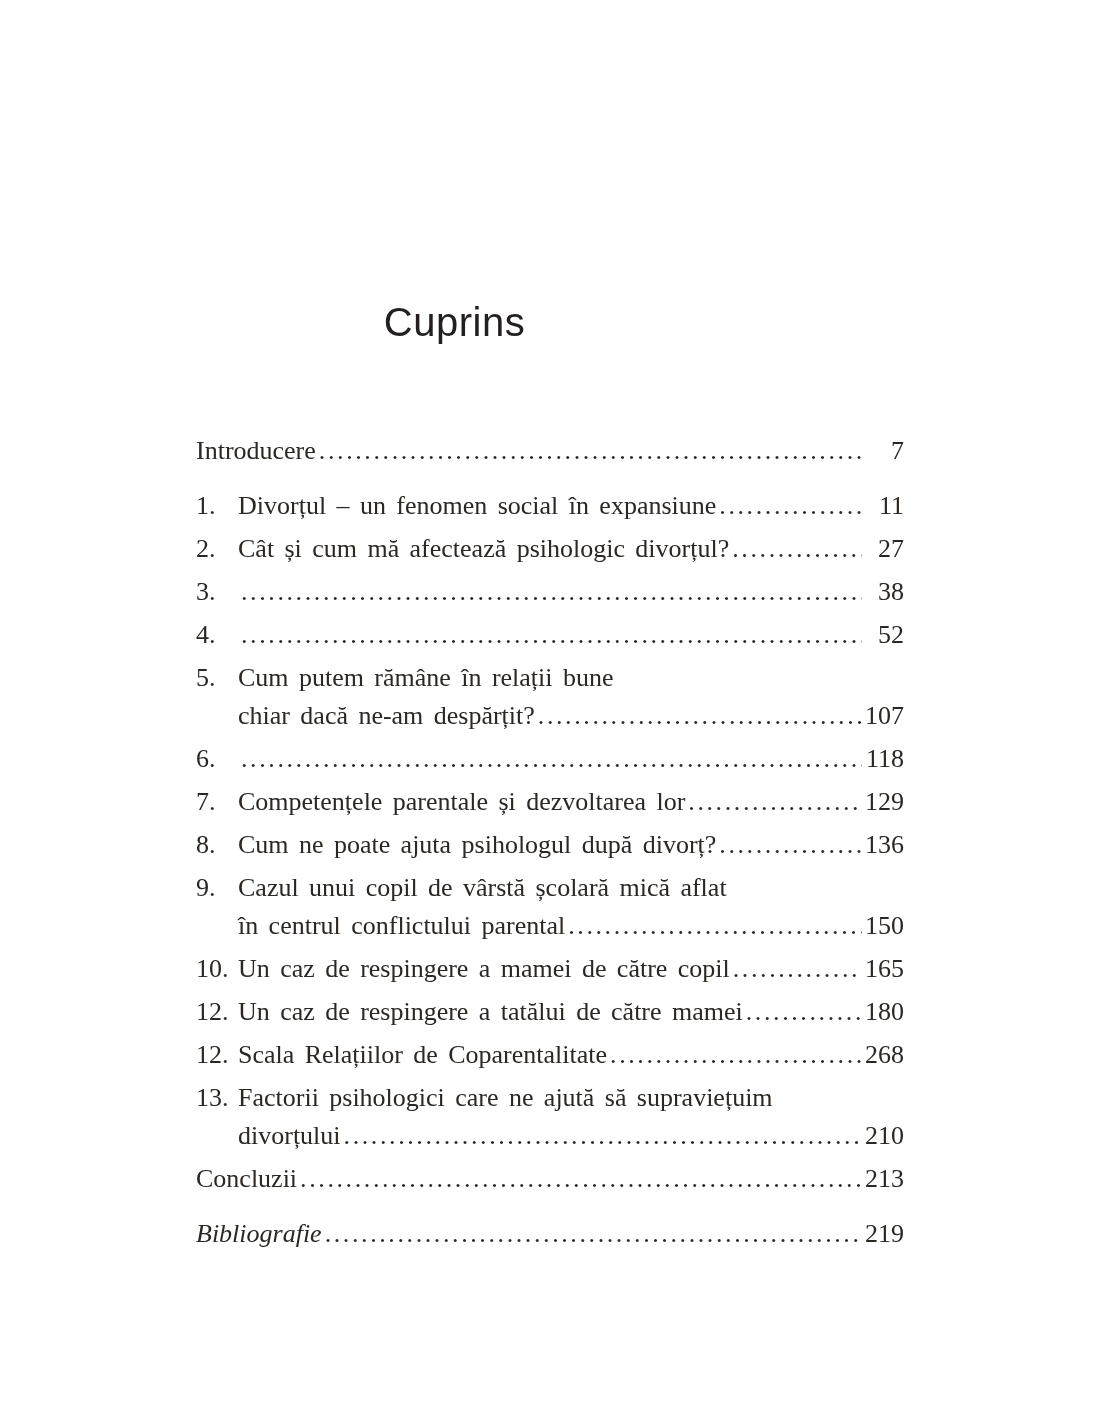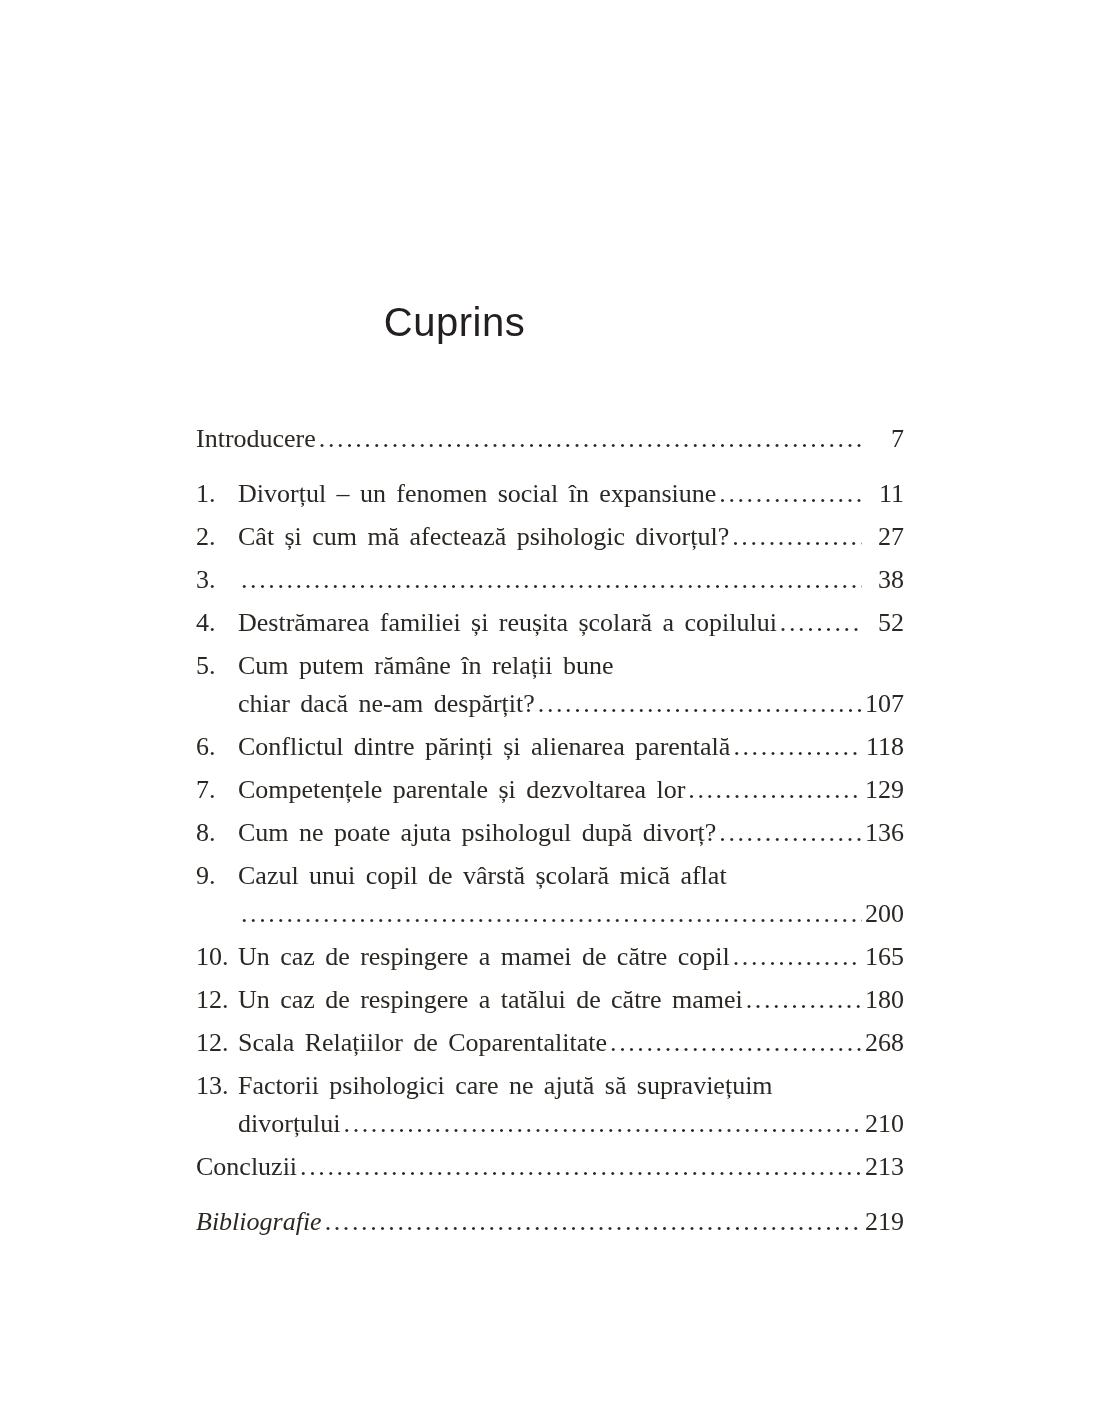--- a/index.html
+++ b/index.html
@@ -21,21 +21,21 @@
     font-family: "Liberation Sans", "DejaVu Sans", sans-serif;
     font-weight: 400;
     font-size: 40px;
     line-height: 46px;
     color: #231f20;
     letter-spacing: 0.5px;
   }
   .toc {
     position: absolute;
     left: 196px;
-    top: 420px;
+    top: 432px;
     width: 708px;
     font-size: 26px;
     line-height: 38px;
   }
   .entry {
     display: flex;
     align-items: flex-start;
     margin-bottom: 5px;
   }
   .entry.gap-before { margin-top: 17px; }
@@ -118,21 +118,20 @@
             <span class="dots">............................................................................................................................................</span>
             <span class="pg">38</span>
           </div>
         </div>
   </div>
 
   <div class="entry">
     <span class="num">4.</span>
     <div class="entry-body">
           <div class="line">
-            <span class="text">Destrămarea familiei și reușita școlară a copilului</span>
             <span class="dots">............................................................................................................................................</span>
             <span class="pg">52</span>
           </div>
         </div>
   </div>
 
   <div class="entry">
     <span class="num">5.</span>
     <div class="entry-body">
           <div class="line">
@@ -143,21 +142,20 @@
             <span class="dots">............................................................................................................................................</span>
             <span class="pg">107</span>
           </div>
         </div>
   </div>
 
   <div class="entry">
     <span class="num">6.</span>
     <div class="entry-body">
           <div class="line">
-            <span class="text">Conflictul dintre părinți și alienarea parentală</span>
             <span class="dots">............................................................................................................................................</span>
             <span class="pg">118</span>
           </div>
         </div>
   </div>
 
   <div class="entry">
     <span class="num">7.</span>
     <div class="entry-body">
           <div class="line">
@@ -179,22 +177,23 @@
         </div>
   </div>
 
   <div class="entry">
     <span class="num">9.</span>
     <div class="entry-body">
           <div class="line">
             <span class="text">Cazul unui copil de vârstă școlară mică aflat</span>
           </div>
           <div class="line">
-            <span class="dots">............................................................................................................................................</span>
-            <span class="pg">200</span>
+            <span class="text">în centrul conflictului parental</span>
+            <span class="dots">............................................................................................................................................</span>
+            <span class="pg">150</span>
           </div>
         </div>
   </div>
 
   <div class="entry">
     <span class="num">10.</span>
     <div class="entry-body">
           <div class="line">
             <span class="text">Un caz de respingere a mamei de către copil</span>
             <span class="dots">............................................................................................................................................</span>

